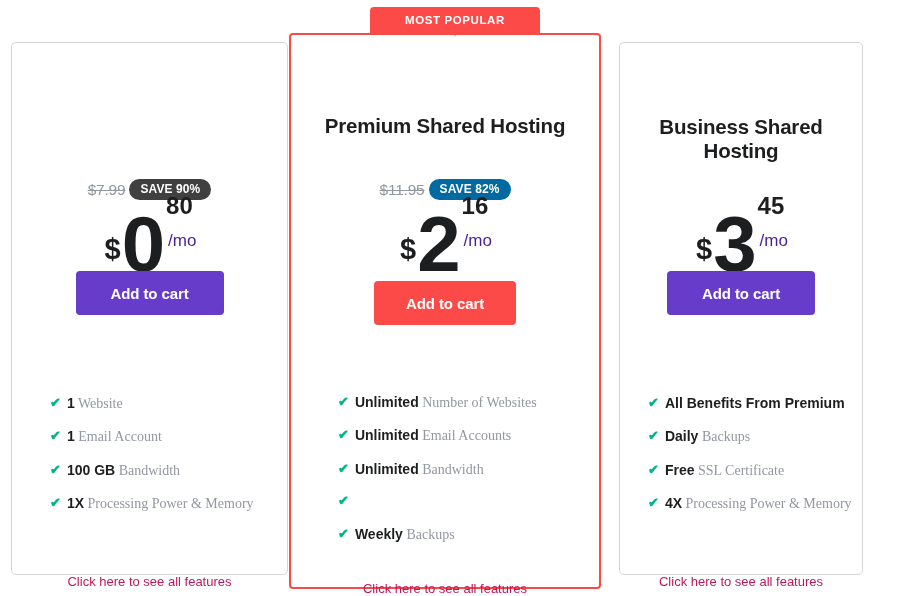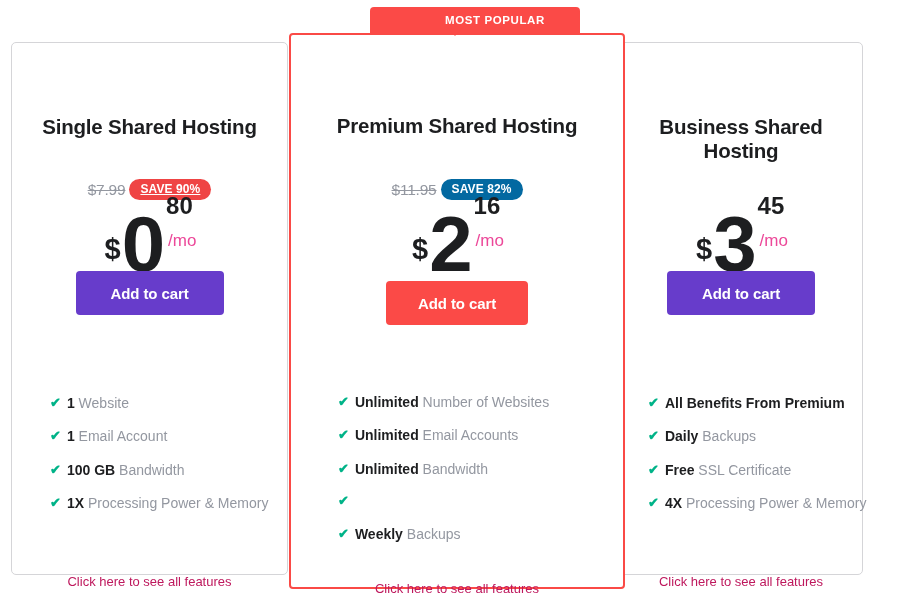--- a/index.html
+++ b/index.html
@@ -34,41 +34,40 @@
     top: 42px;
     height: 533px;
     border: 1px solid #d5d5d8;
   }
   .card.left  { left: 11px;  width: 277px; }
   .card.right { left: 619px; width: 244px; }
 
   .card.featured {
     left: 289px;
     top: 33px;
-    width: 336px;
+    width: 312px;
     height: 556px;
     border: 2px solid #fa4a46;
     border-radius: 4px;
     z-index: 5;
   }
 
   
   .ribbon {
     position: absolute;
     left: 370px;
     top: 7px;
     width: 170px;
     height: 26px;
     background: #fb4a47;
     border-radius: 4px 4px 0 0;
     z-index: 9;
     display: flex;
     align-items: center;
     justify-content: center;
-    padding-left: 40px;
   }
   .ribbon-label {
     color: #ffffff;
     font-size: 11.5px;
     font-weight: bold;
     letter-spacing: 0.6px;
   }
   .ribbon-notch {
     position: absolute;
     left: 50%;
@@ -116,21 +115,21 @@
   }
   .save-pill {
     color: #ffffff;
     font-size: 12px;
     font-weight: bold;
     border-radius: 12px;
     padding: 4px 11px 5px 11px;
     letter-spacing: 0.1px;
     line-height: 1;
   }
-  .save-pill.purple { background: #ef4444; text-decoration: underline; }
+  .save-pill.purple { background: #404040; }
   .save-pill.red    { background: #0369a1; }
 
   
   .price-block {
     position: absolute;
     left: 0;
     width: 100%;
     display: flex;
     justify-content: center;
   }
@@ -167,21 +166,21 @@
   }
   .cents {
     font-size: 24px;
     font-weight: bold;
     line-height: 1;
     position: relative;
     top: -40px;
   }
   .per-mo {
     font-size: 17px;
-    color: #ec4899;
+    color: #4c1d95;
     line-height: 1;
     position: relative;
     top: -26px;
     left: 2px;
   }
 
   
   .cta {
     position: absolute;
     border: none;
@@ -238,20 +237,21 @@
     top: -1px;
   }
   .feat-strong {
     color: #1d1e20;
     font-weight: bold;
     white-space: pre;
   }
   .feat-rest {
     color: #9397a0;
     white-space: pre;
+    font-family: Liberation Serif, serif;
   }
 
   
   .all-features {
     position: absolute;
     left: 0;
     width: 100%;
     text-align: center;
     color: #be185d;
     font-size: 13px;
@@ -260,21 +260,20 @@
   }
   .side .all-features { top: 531px; }
   .featured .all-features { top: 546px; }
 </style>
 </head>
 <body>
 
 <div class="pricing-wrap">
 
   <div class="card side left">
-    <div class="card-title">Single Shared Hosting</div>
 
     <div class="oldprice-row">
       <span class="oldprice">$7.99</span>
       <span class="save-pill purple">SAVE 90%</span>
     </div>
 
     <div class="price-block">
       <div class="price-inner">
         <span class="currency">$</span>
         <span class="integer">0</span>

